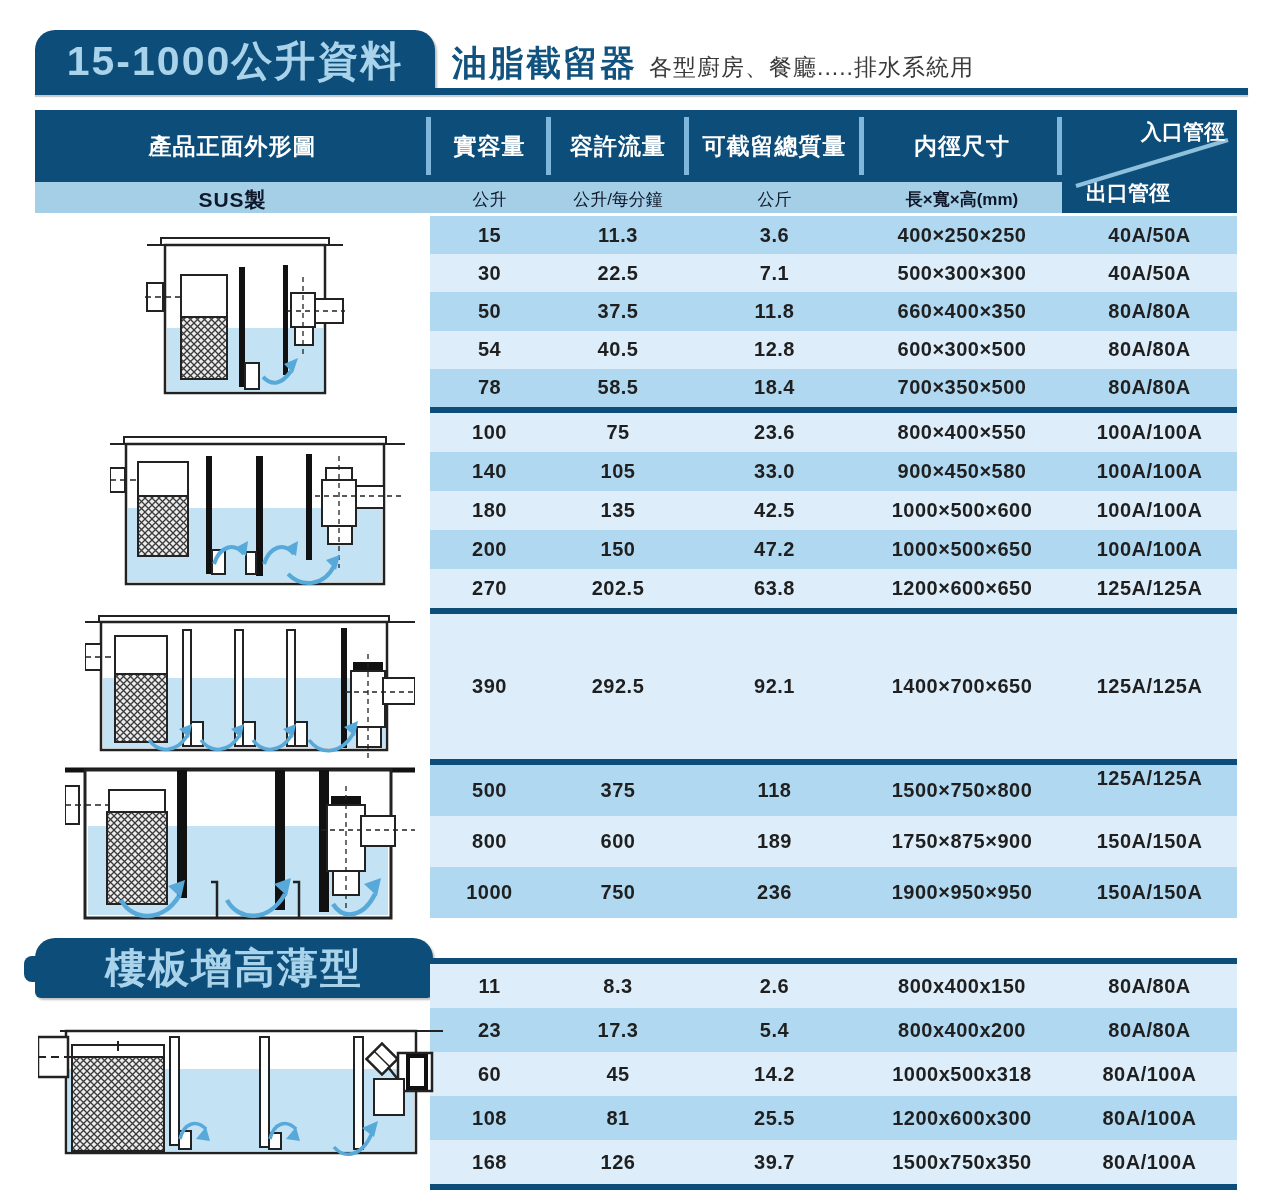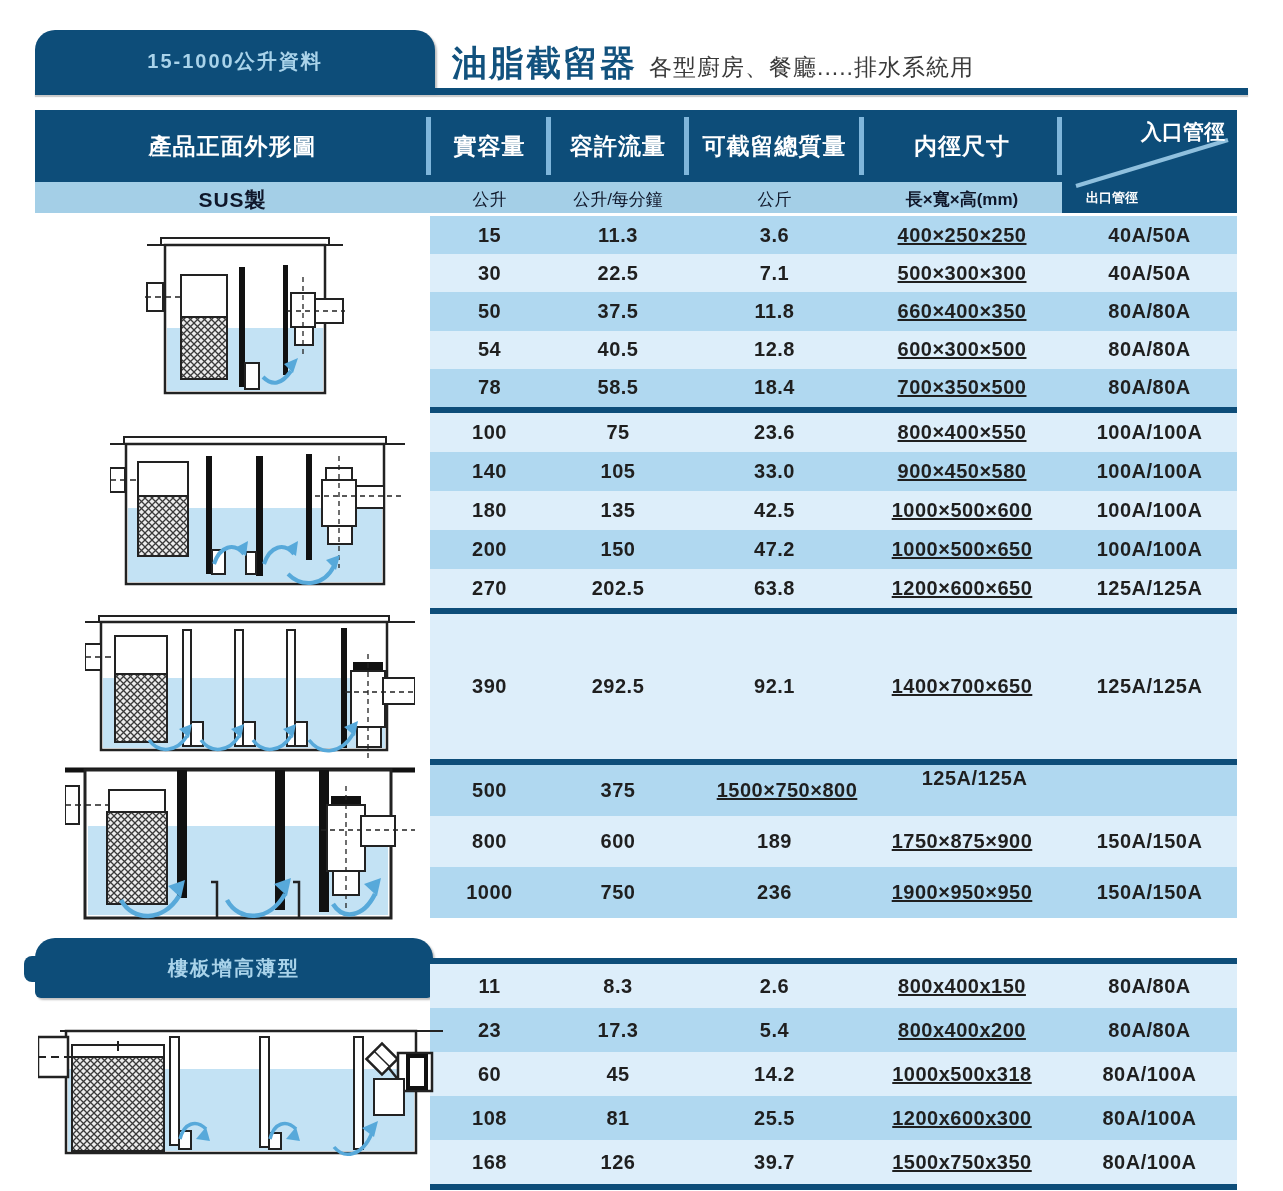--- a/index.html
+++ b/index.html
@@ -4,21 +4,21 @@
 <style>
   html,body{margin:0;padding:0;background:#ffffff;}
   .sheet{
     position:relative;width:1283px;height:1191px;background:#fff;overflow:hidden;
     font-family:"Liberation Sans","DejaVu Sans",sans-serif;
   }
   
   .tab{
     position:absolute;background:#0D4D79;color:#A9D3EA;
     display:flex;align-items:center;justify-content:center;
-    font-weight:bold;font-size:20px;letter-spacing:2px;
+    font-weight:bold;font-size:41px;letter-spacing:2px;
     border-radius:20px 20px 0 0;
     box-shadow:2px 2px 2px rgba(0,0,0,0.25);
   }
   .tab-main{left:35px;top:30px;width:400px;height:62px;}
   .tab-slim{left:35px;top:938px;width:398px;height:60px;border-radius:20px 20px 6px 6px;}
   .notch{position:absolute;left:24px;top:956px;width:16px;height:26px;background:#0D4D79;border-radius:8px 0 0 8px;}
   .title-line{position:absolute;left:452px;top:36px;height:54px;display:flex;align-items:baseline;}
   .main-title{font-size:35px;font-weight:bold;color:#12527E;letter-spacing:2px;line-height:54px;}
   .subtitle{font-size:23px;color:#3A3A3A;margin-left:12px;letter-spacing:1px;}
   .top-rule{position:absolute;left:35px;top:88px;width:1213px;height:7px;background:#0D4D79;box-shadow:0 2px 1px rgba(0,0,0,0.2);}
@@ -27,33 +27,33 @@
   .sub-strip{position:absolute;left:35px;top:182px;width:1027px;height:31px;background:#A4CFE7;}
   .pipes-hdr{position:absolute;left:1062px;top:110px;width:175px;height:103px;background:#0D4D79;}
   .hlabel{position:absolute;top:110px;height:72px;display:flex;align-items:center;justify-content:center;
           color:#FFFFFF;font-weight:bold;font-size:23px;letter-spacing:1px;}
   .slabel{position:absolute;top:184px;height:31px;display:flex;align-items:center;justify-content:center;
           color:#0f172a;font-size:17px;font-weight:500;}
   .slabel.bold{font-weight:bold;}
   .slabel.sus{font-size:21px;font-weight:bold;letter-spacing:1px;}
   .hsep{position:absolute;top:117px;width:5px;height:58px;background:#7FB6DB;}
   .pipe-in{position:absolute;top:8px;right:12px;color:#fff;font-weight:bold;font-size:21px;}
-  .pipe-out{position:absolute;bottom:6px;left:24px;color:#fff;font-weight:bold;font-size:13px;}
+  .pipe-out{position:absolute;bottom:6px;left:24px;color:#fff;font-weight:bold;font-size:21px;}
   .pipes-hdr svg{position:absolute;left:0;top:0;}
   
   .grp{position:absolute;left:430px;width:807px;display:flex;flex-direction:column;}
   .trow{flex:1;display:flex;}
   .sA{background:#B0D8F0;}
   .sB{background:#DDEEFA;}
   .tcell{display:flex;align-items:center;justify-content:center;
          font-size:20px;font-weight:bold;color:#1F1F1F;letter-spacing:0.5px;}
   .c-cap{width:119px;}
   .c-flow{width:138px;}
   .c-mass{width:175px;}
-  .c-dims{width:200px;text-decoration:underline;}
+  .c-dims{width:200px;}
   .c-pipes{width:175px;}
   [data-rows="3"] .trow:first-child .c-pipes{align-items:flex-start;padding-top:2px;box-sizing:border-box;}
   .gsep{position:absolute;left:430px;width:807px;height:6px;background:#0D4D79;}
   .bline{position:absolute;left:430px;width:807px;height:6px;background:#0D4D79;}
   
   .diag{position:absolute;}
 </style>
 </head>
 <body>
 
@@ -179,20 +179,21 @@
         <div class="tcell c-mass">92.1</div>
         <div class="tcell c-dims">1400×700×650</div>
         <div class="tcell c-pipes">125A/125A</div>
       </div>
     </div>
   <div class="gsep" style="top:759px;"></div>
   <div class="grp" data-rows="3" style="top:765px;height:153px;">
       <div class="trow sA">
         <div class="tcell c-cap">500</div>
         <div class="tcell c-flow">375</div>
+        <div class="tcell c-mass">118</div>
         <div class="tcell c-dims">1500×750×800</div>
         <div class="tcell c-pipes">125A/125A</div>
       </div>
       <div class="trow sB">
         <div class="tcell c-cap">800</div>
         <div class="tcell c-flow">600</div>
         <div class="tcell c-mass">189</div>
         <div class="tcell c-dims">1750×875×900</div>
         <div class="tcell c-pipes">150A/150A</div>
       </div>

